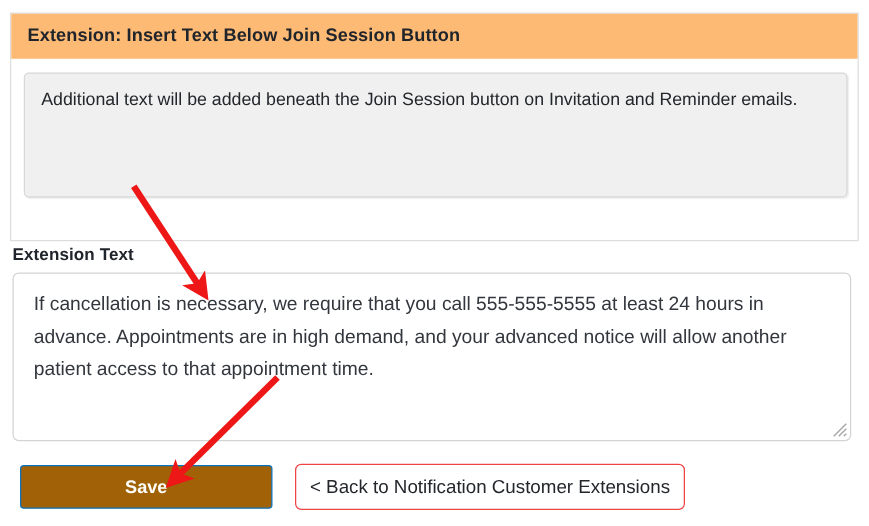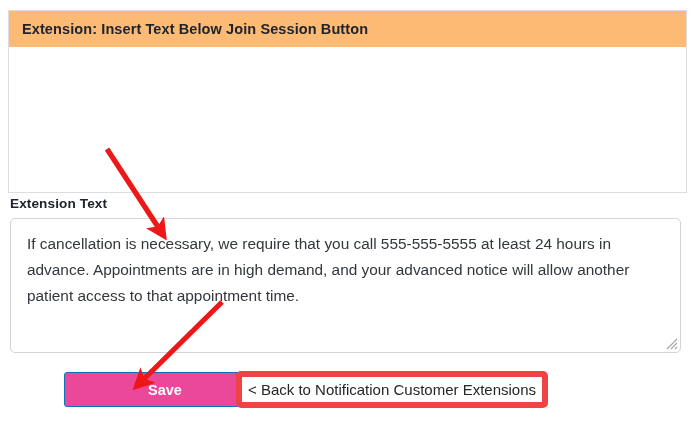--- a/index.html
+++ b/index.html
@@ -117,41 +117,40 @@
   }
 
   
   .btn-save {
     position: absolute;
     left: 16px;
     top: 372px;
     width: 202px;
     height: 35px;
     box-sizing: border-box;
-    background: #ec4899;
+    background: #a16207;
     border: 1px solid #0b73bd;
     border-radius: 3px;
     color: #ffffff;
     font-family: "Liberation Sans", sans-serif;
     font-size: 14.5px;
     font-weight: bold;
     cursor: pointer;
     padding: 0;
-    margin-left: 48px;
   }
 
   .btn-back {
     position: absolute;
     left: 236px;
     top: 371px;
     width: 312px;
     height: 37px;
     box-sizing: border-box;
     background: #ffffff;
-    border: 6px solid #ef4444;
+    border: 1px solid #ef4444;
     border-radius: 5px;
     color: #23262b;
     font-family: "Liberation Sans", sans-serif;
     font-size: 15px;
     cursor: pointer;
     padding: 0;
   }
 
   
   .arrow-layer {
@@ -164,20 +163,25 @@
   }
 </style>
 </head>
 <body>
 
 <div id="root">
 
   <div class="panel">
     <div class="panel-header">
       <span class="panel-header-title">Extension: Insert Text Below Join Session Button</span>
+    </div>
+    <div class="panel-body">
+      <div class="info-box">
+        <span class="info-box-text">Additional text will be added beneath the Join Session button on Invitation and Reminder emails.</span>
+      </div>
     </div>
   </div>
 
   <div class="field-label">Extension Text</div>
 
   <textarea class="extension-textarea" spellcheck="false" placeholder="" style="">If cancellation is necessary, we require that you call 555-555-5555 at least 24 hours in advance. Appointments are in high demand, and your advanced notice will allow another patient access to that appointment time.</textarea>
 
   <svg class="resize-grip" viewBox="0 0 13 13" xmlns="http://www.w3.org/2000/svg">
     <g stroke="#a6a6a6" stroke-width="1.1">
       <line x1="12" y1="2" x2="2" y2="12"></line>

